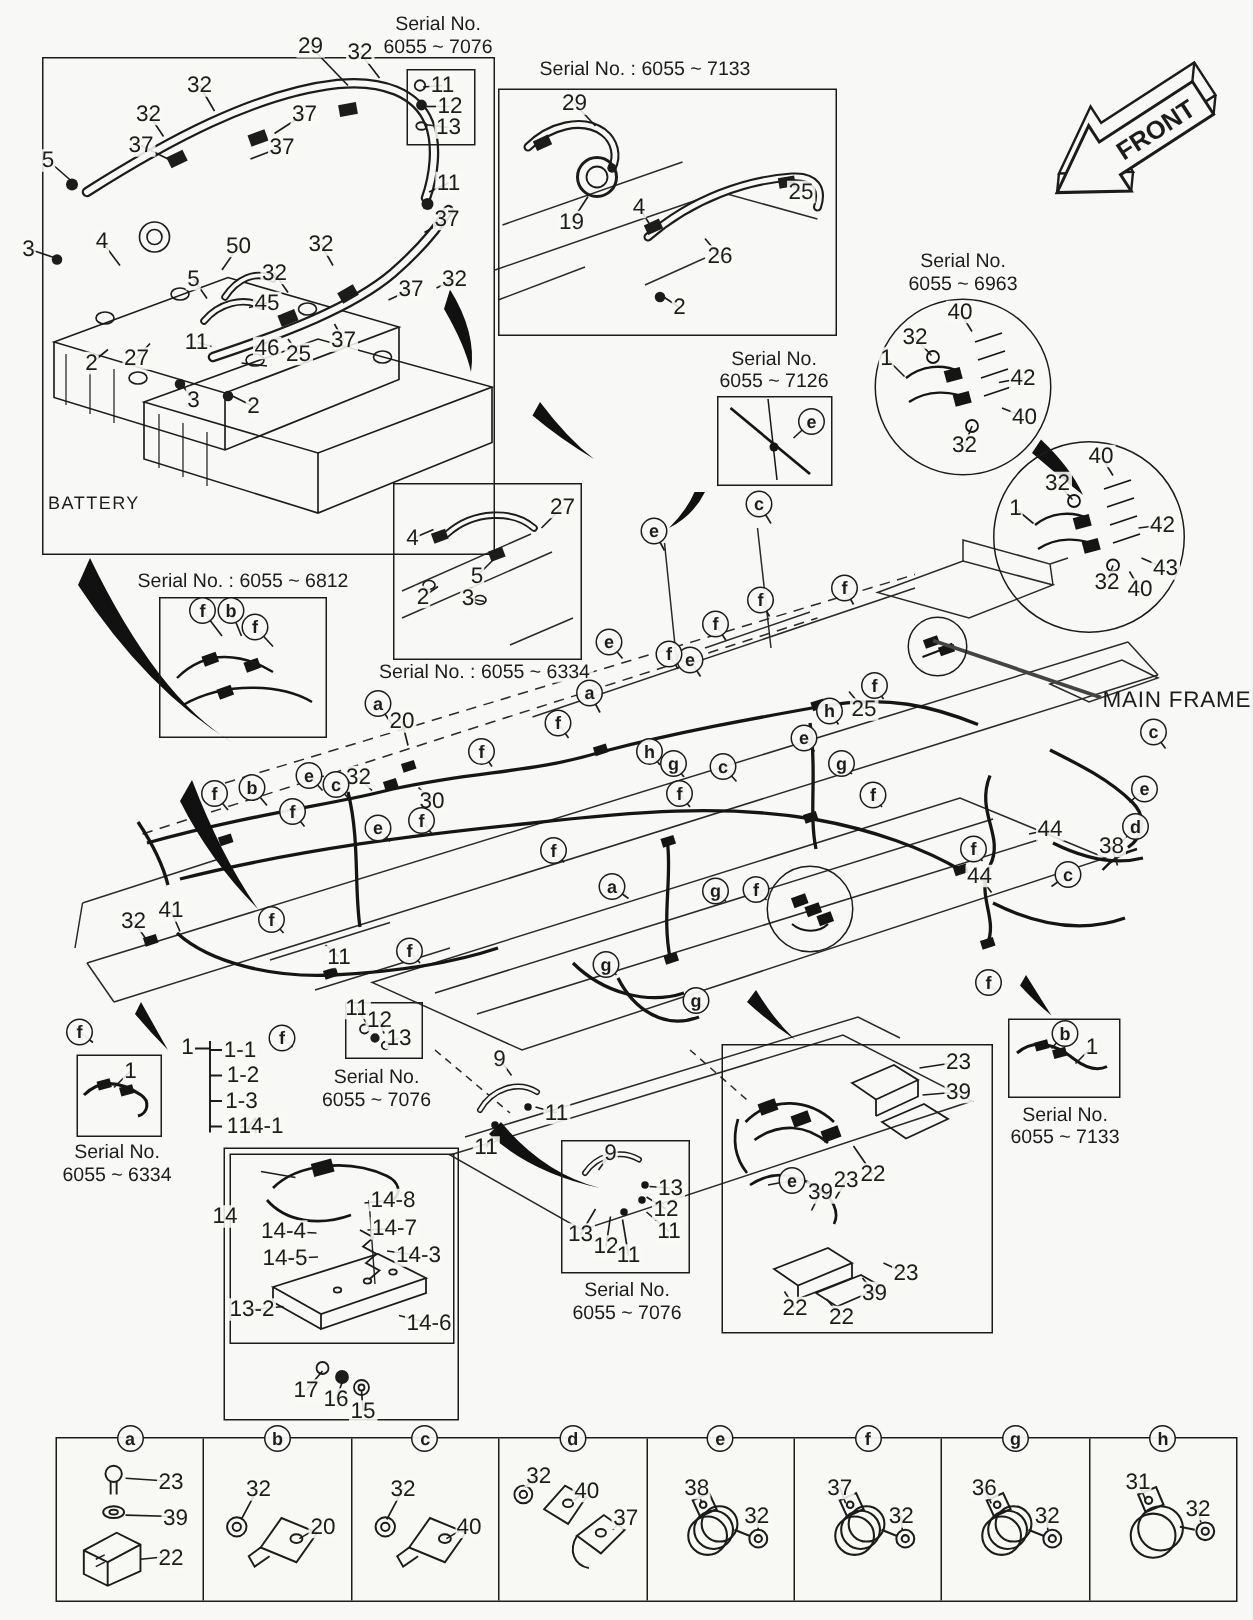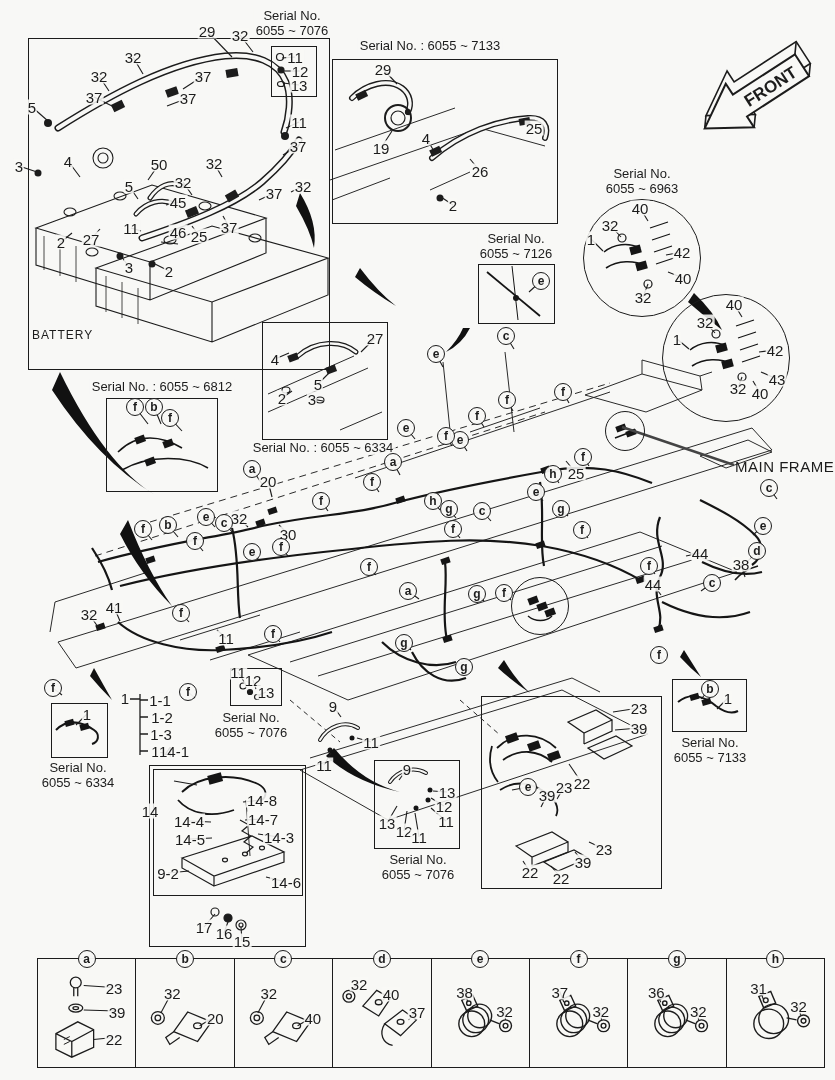--- a/index.html
+++ b/index.html
@@ -580,21 +580,21 @@
       <span class="num" style="left: 253px; top: 680px;">12</span>
       <span class="num" style="left: 266px; top: 692px;">13</span>
       <span class="num" style="left: 87px; top: 714px;">1</span>
       <span class="num" style="left: 150px; top: 811px;">14</span>
       <span class="num" style="left: 174px; top: 751px; text-align: right;">14-1</span>
       <span class="num" style="left: 262px; top: 800px;">14-8</span>
       <span class="num" style="left: 189px; top: 821px;">14-4</span>
       <span class="num" style="left: 263px; top: 819px;">14-7</span>
       <span class="num" style="left: 190px; top: 839px;">14-5</span>
       <span class="num" style="left: 279px; top: 837px;">14-3</span>
-      <span class="num" style="left: 168px; top: 873px;">9-2</span>
+      <span class="num" style="left: 168px; top: 873px;">13-2</span>
       <span class="num" style="left: 286px; top: 882px;">14-6</span>
       <span class="num" style="left: 204px; top: 927px;">17</span>
       <span class="num" style="left: 224px; top: 933px;">16</span>
       <span class="num" style="left: 242px; top: 941px;">15</span>
       <span class="num" style="left: 407px; top: 769px;">9</span>
       <span class="num" style="left: 447px; top: 792px;">13</span>
       <span class="num" style="left: 444px; top: 806px;">12</span>
       <span class="num" style="left: 446px; top: 821px;">11</span>
       <span class="num" style="left: 387px; top: 823px;">13</span>
       <span class="num" style="left: 404px; top: 831px;">12</span>

